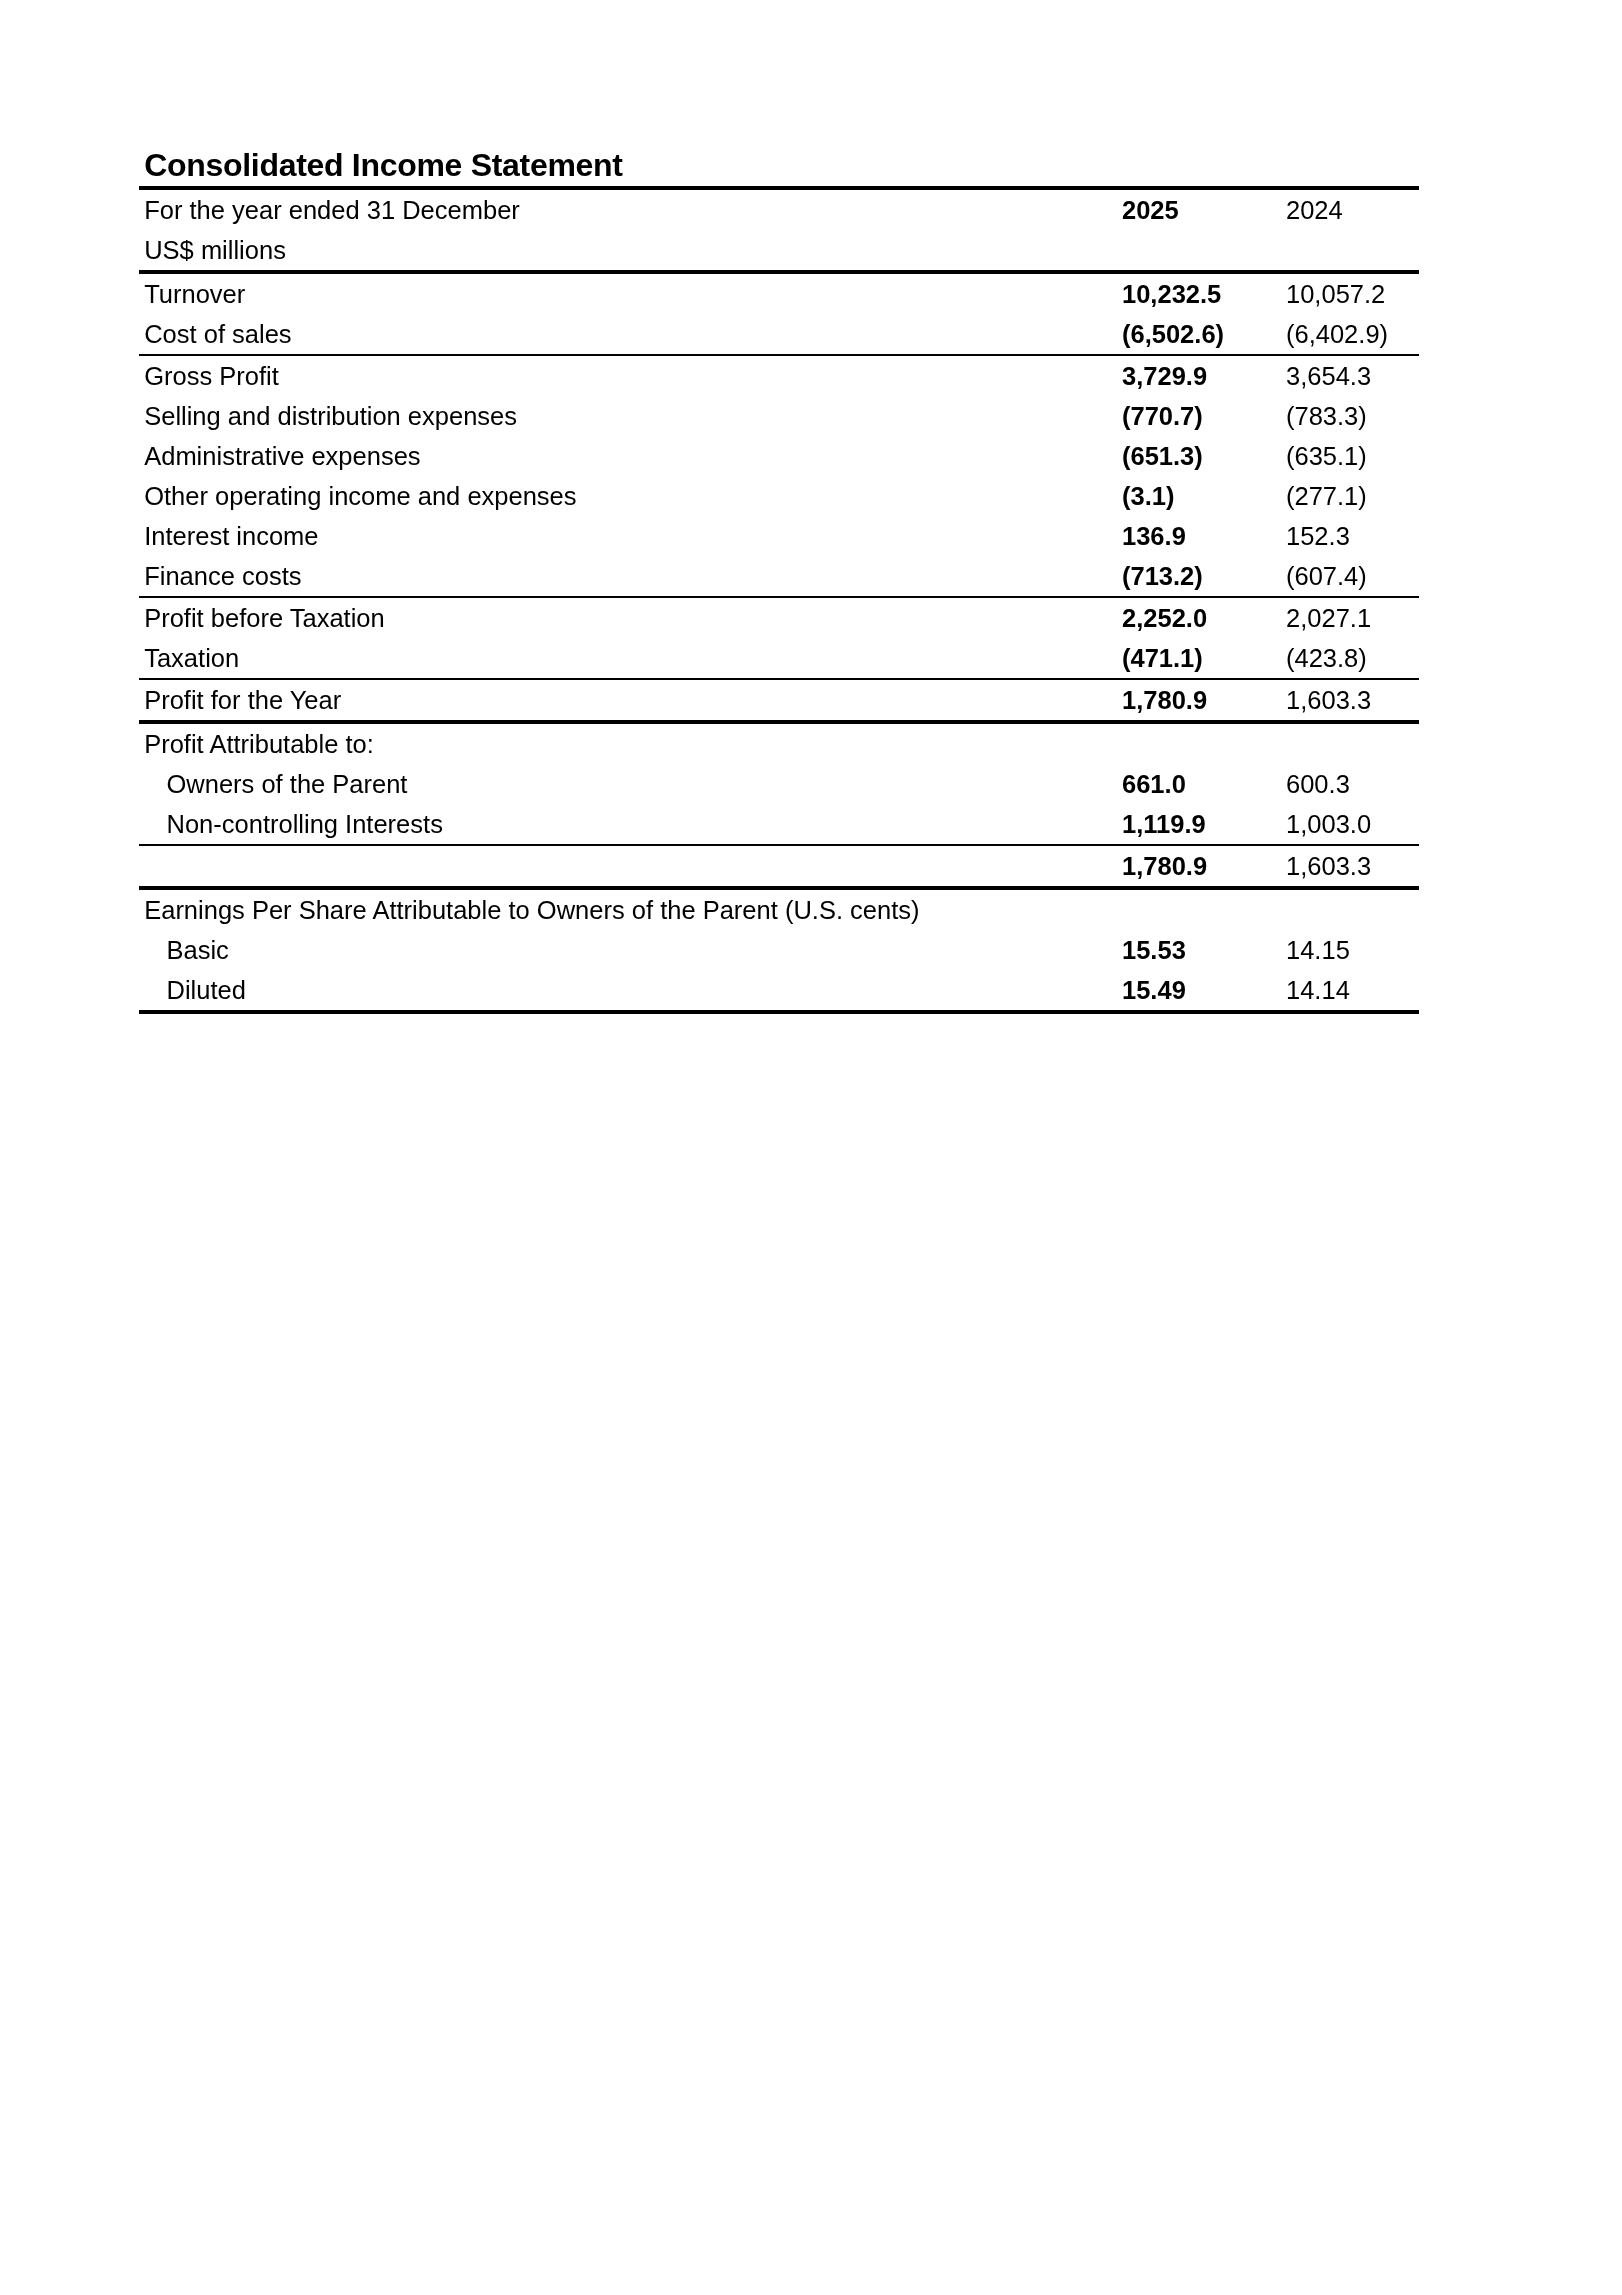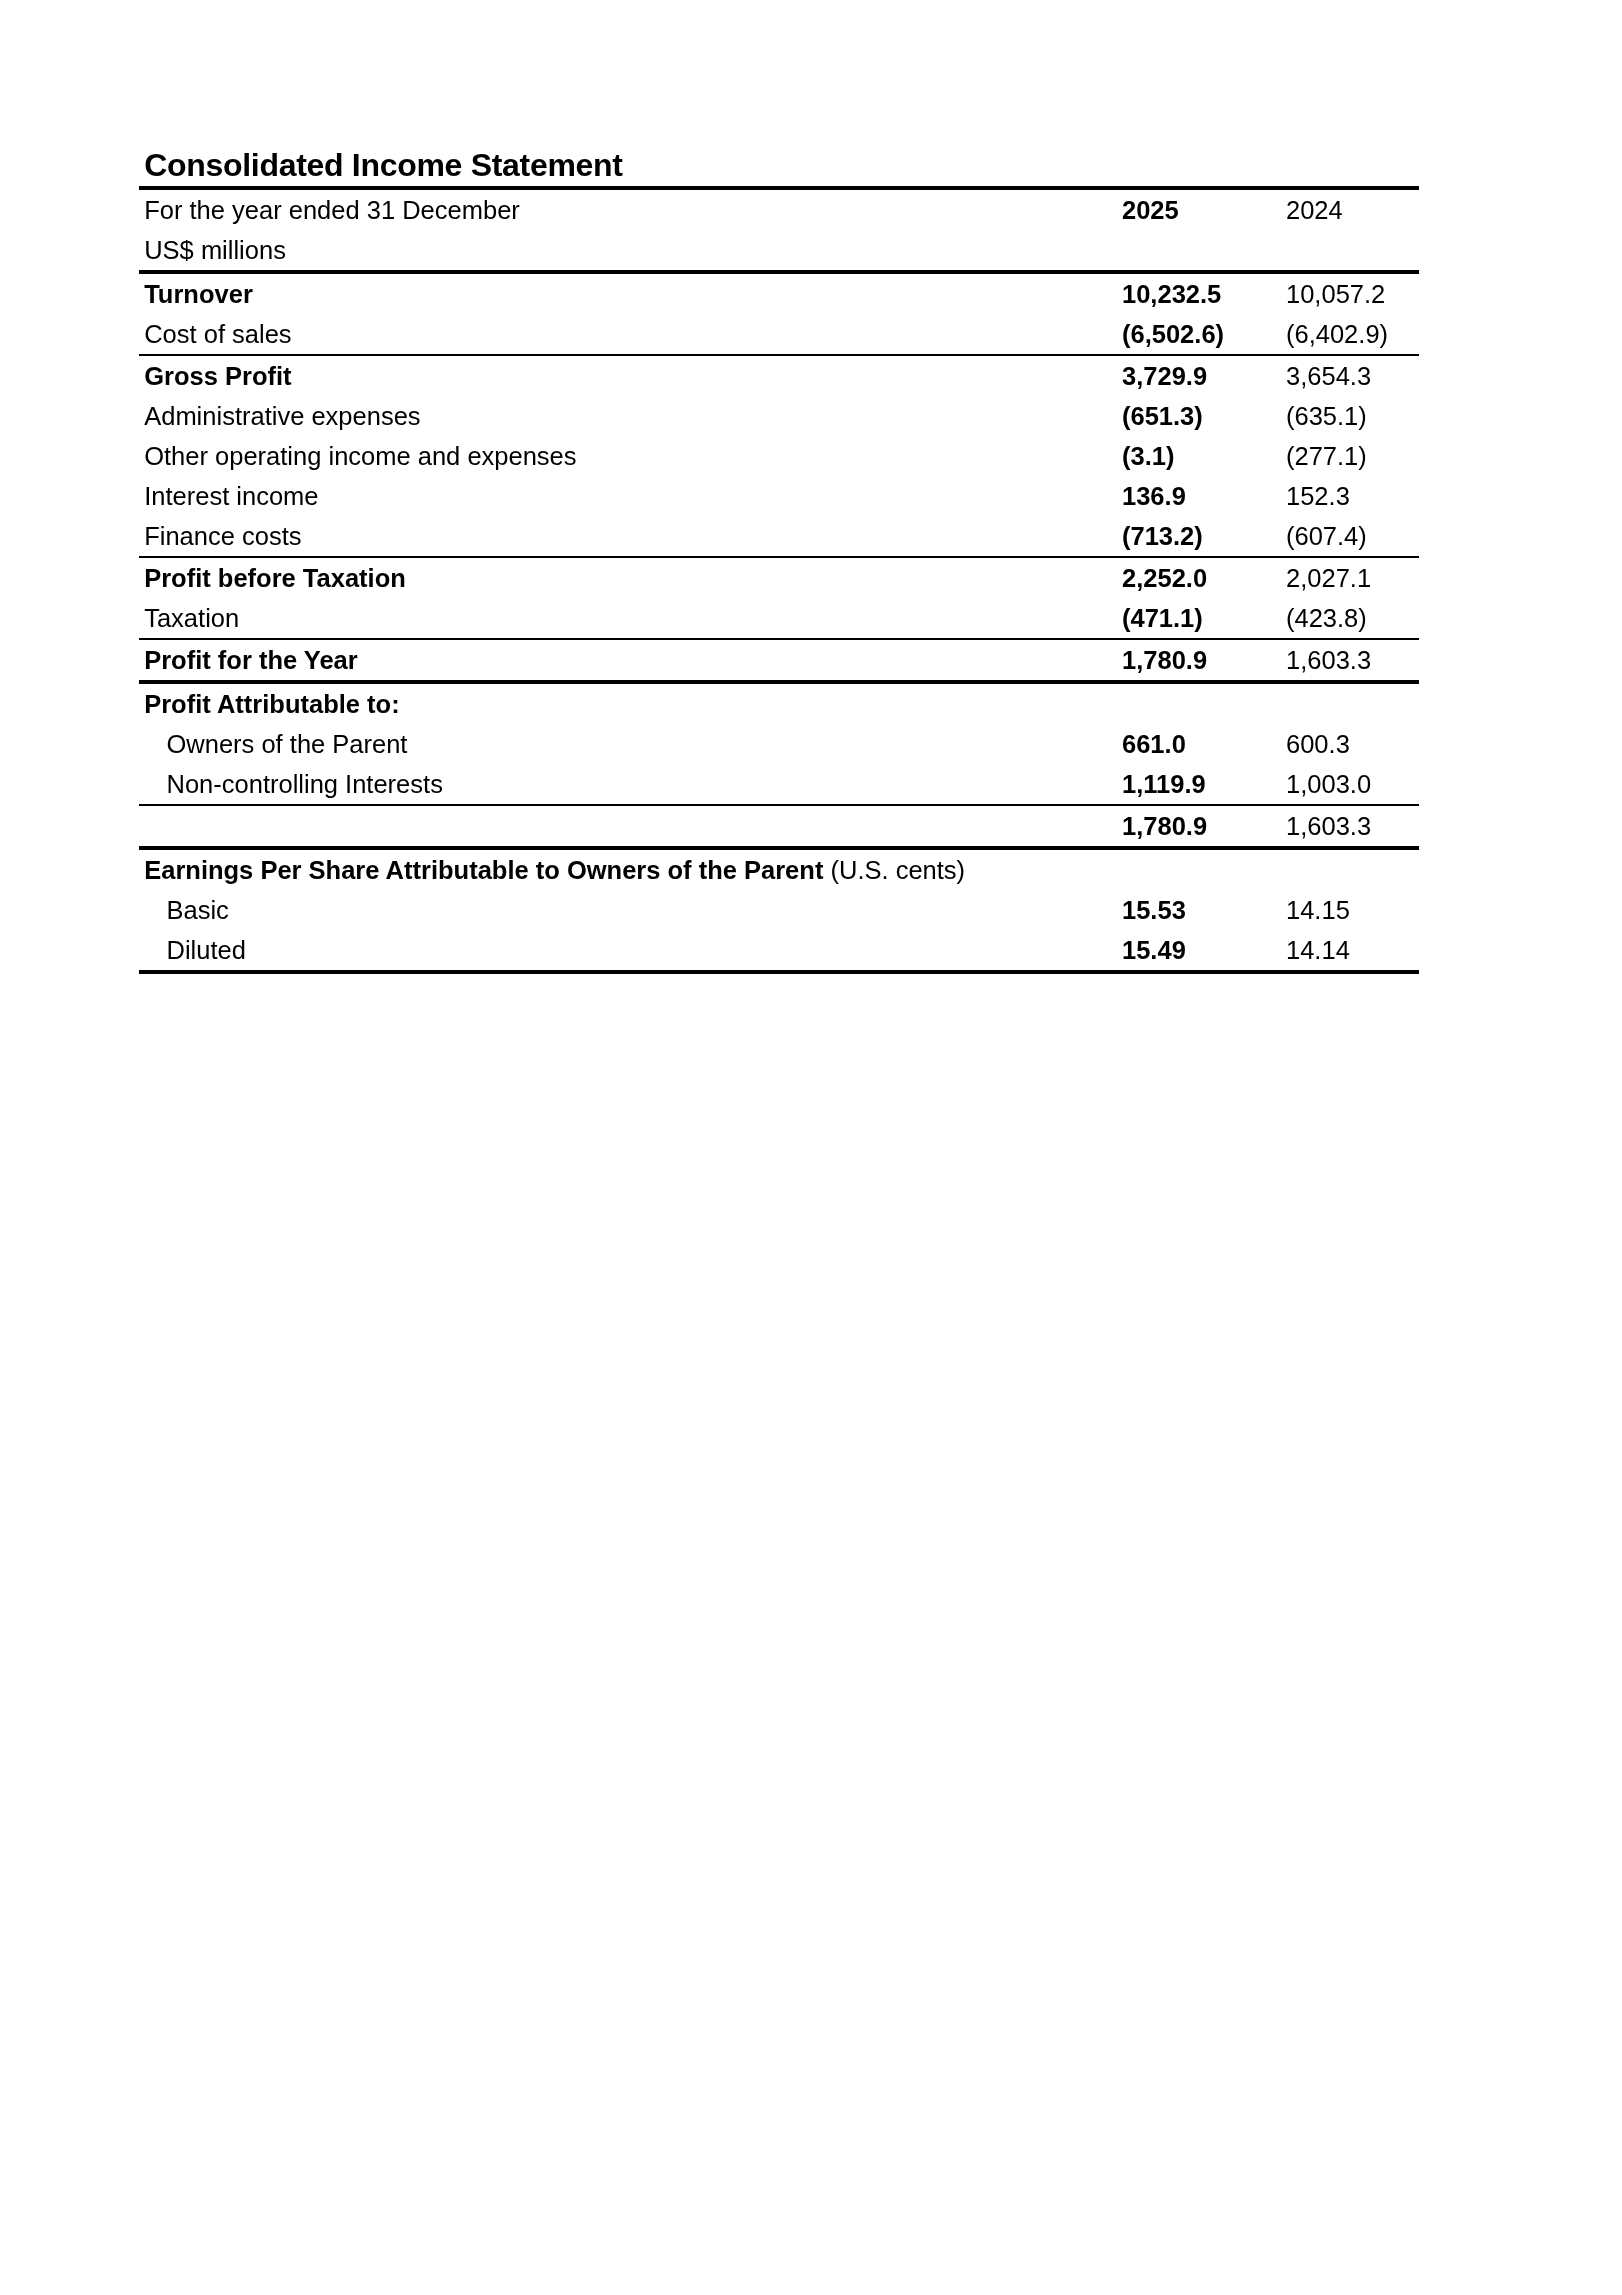--- a/index.html
+++ b/index.html
@@ -12,21 +12,21 @@
   col.c-cy { width: 164px; }
   col.c-py { width: 133px; }
   td { height: 40px; padding: 0; font-size: 25.5px; line-height: 40px; white-space: nowrap; }
   td.label { padding-left: 5.2px; }
   td.indent { padding-left: 27.5px; }
   td.num { }
   td.cy { font-weight: bold; padding-right: 11.8px; }
   td.py { padding-right: 2.6px; }
   td.num.pos { padding-right: 22px; }
   td.py.pos { padding-right: 13px; }
-  .bold { font-weight: bold; }
+  .bold { font-weight: normal; }
   .thick-top td { border-top: 4.6px solid #000; margin-top: 25px; }
   .thin-top td { border-top: 2.6px solid #000; }
   .thick-bottom td { border-bottom: 4.6px solid #000; }
 </style>
 </head>
 <body>
 
 <div class="page">
   <div class="title">Consolidated Income Statement</div>
   <table>
@@ -54,20 +54,25 @@
       </tr>
       <tr>
         <td class="label">Cost of sales</td>
         <td class="num cy">(6,502.6)</td>
         <td class="num py">(6,402.9)</td>
       </tr>
       <tr class="thin-top">
         <td class="label bold">Gross Profit</td>
         <td class="num cy pos">3,729.9</td>
         <td class="num py pos">3,654.3</td>
+      </tr>
+      <tr>
+        <td class="label">Selling and distribution expenses</td>
+        <td class="num cy">(770.7)</td>
+        <td class="num py">(783.3)</td>
       </tr>
       <tr>
         <td class="label">Administrative expenses</td>
         <td class="num cy">(651.3)</td>
         <td class="num py">(635.1)</td>
       </tr>
       <tr>
         <td class="label">Other operating income and expenses</td>
         <td class="num cy">(3.1)</td>
         <td class="num py">(277.1)</td>

